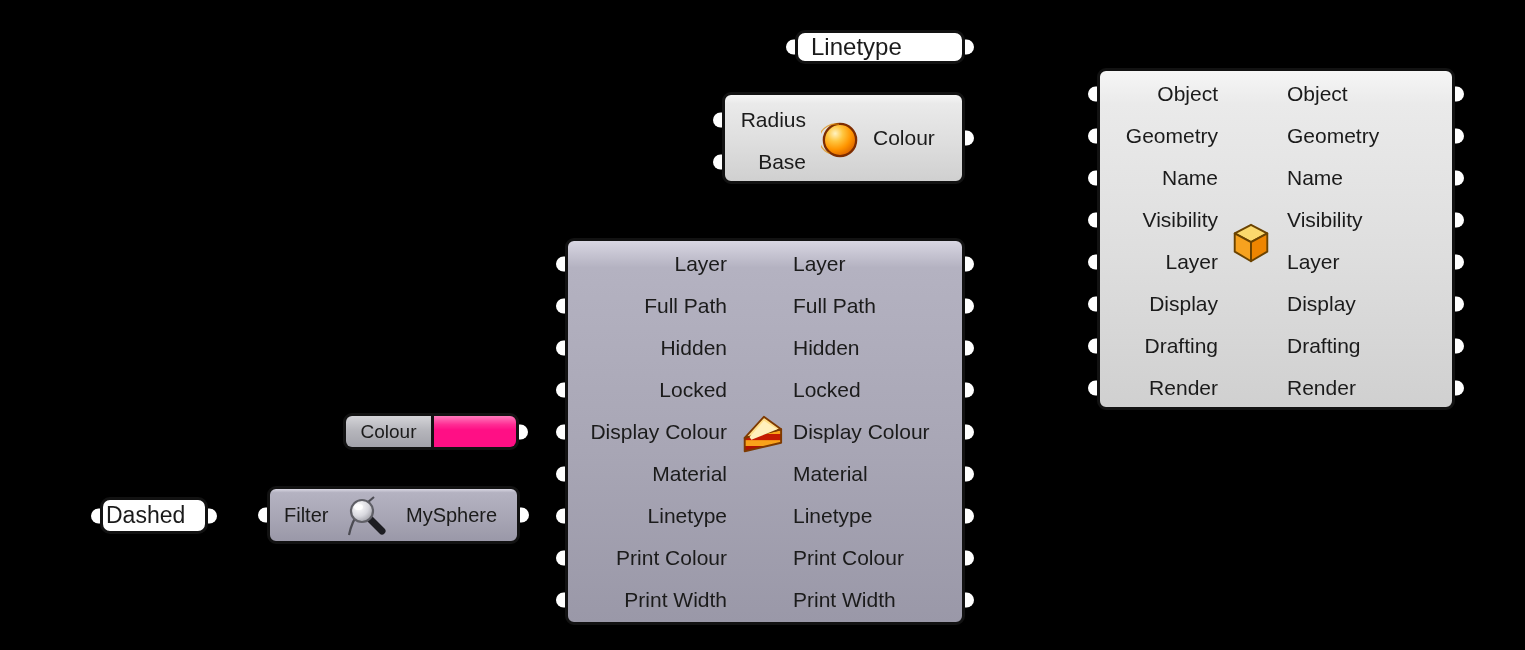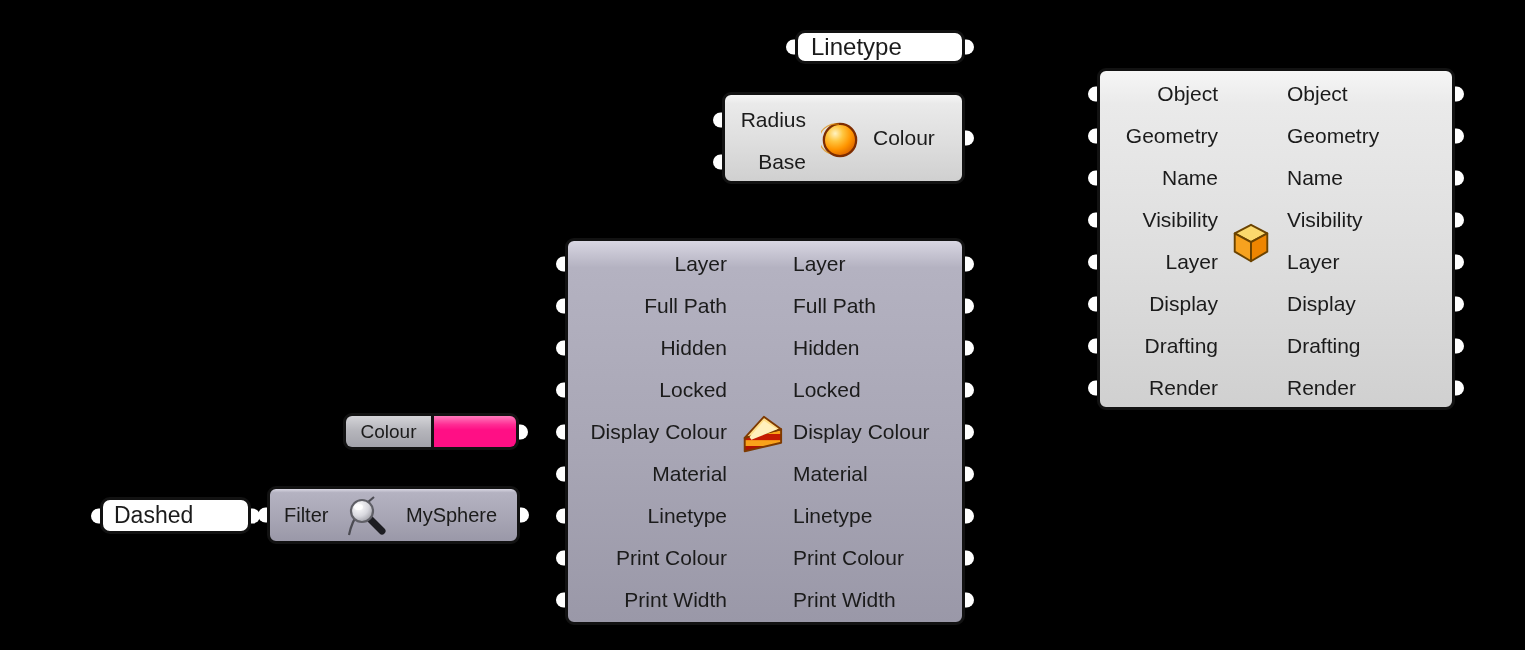--- a/index.html
+++ b/index.html
@@ -270,21 +270,21 @@
     </svg>
   </div>
 
 
   <div class="comp comp-colour" style="left:343px; top:413px; width:176px; height:37px;">
     <div class="label-part">Colour</div>
     <div class="swatch-part" style="background-color: rgb(255, 15, 133);"></div>
     <span class="nub nub-r"></span>
   </div>
 
-  <div class="panel" style="left:100px; top:497px; width:151px; height:37px; font-size:23px; padding-left:11px;">
+  <div class="panel" style="left:100px; top:497px; width:108px; height:37px; font-size:23px; padding-left:3px;">
     <span class="nub nub-l"></span>
     <span>Dashed</span>
     <span class="nub nub-r"></span>
   </div>
 
   <div class="comp dark comp-linetypes" style="left:267px; top:486px; width:253px; height:58px;">
     <span class="nub nub-l"></span>
     <span class="io-label" style="left:14px;">Filter</span>
     <svg class="comp-icon" style="left:74px; top:5px;" width="44" height="44" viewBox="0 0 44 44">
       <defs>

